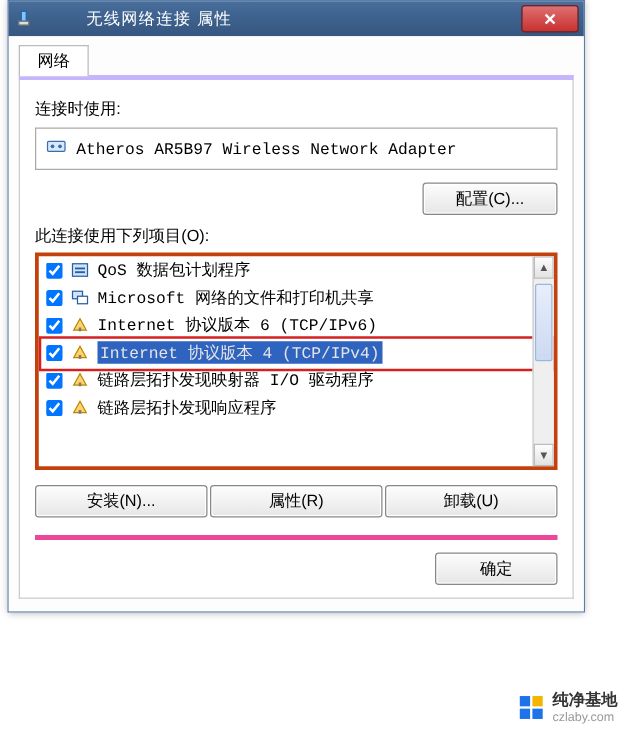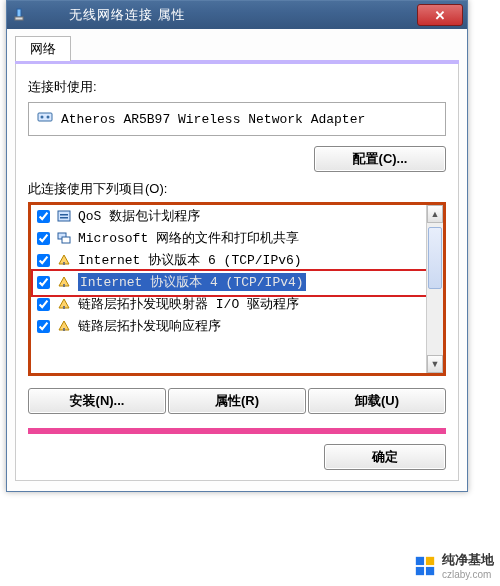--- a/index.html
+++ b/index.html
@@ -75,28 +75,27 @@
     padding: 6px 8px;
     display:flex;align-items:center;
     gap:8px;
     font-family: "Courier New", monospace;
     font-size: 13px;
   }
   .row-right { text-align:right; margin:10px 0 8px 0;}
   .btn {
     display:inline-block;
     min-width:90px;
-    padding:3px 20px;
+    padding:3px 8px;
     background:linear-gradient(#fdfdfd,#e6e6e6);
     border:1px solid #888;
     border-radius:3px;
     font-size:13px;
     text-align:center;
     box-shadow: inset 0 0 0 1px #fff;
-    font-weight: bold;
   }
   .listbox {
     border:3px solid #c2410c;
     background:#fff;
     height:168px;
     overflow:hidden;
     position:relative;
   }
   .listinner{position:absolute;left:0;top:0;right:16px;bottom:0;}
   .item {
@@ -131,21 +130,21 @@
     border:1px solid #ccc;
     margin-top:14px;
     padding:10px 10px 12px 10px;
     position:relative;
   }
   .groupbox .legend{
     position:absolute;top:-9px;left:8px;background:#fff;padding:0 4px;font-size:13px;
   }
   .desc{font-size:13px;line-height:1.6;}
   .footer{
-    margin-top:14px;padding-top:10px;border-top:6px solid #ec4899;
+    margin-top:14px;padding-top:10px;border-top:4px solid #ec4899;
     display:flex;justify-content:flex-end;gap:10px;
   }
   .watermark{
     position:absolute;right:6px;bottom:6px;
     display:flex;align-items:center;gap:6px;
     font-size:13px;color:#666;
   }
   .wm-logo{width:22px;height:22px;}
 </style>
 </head>

